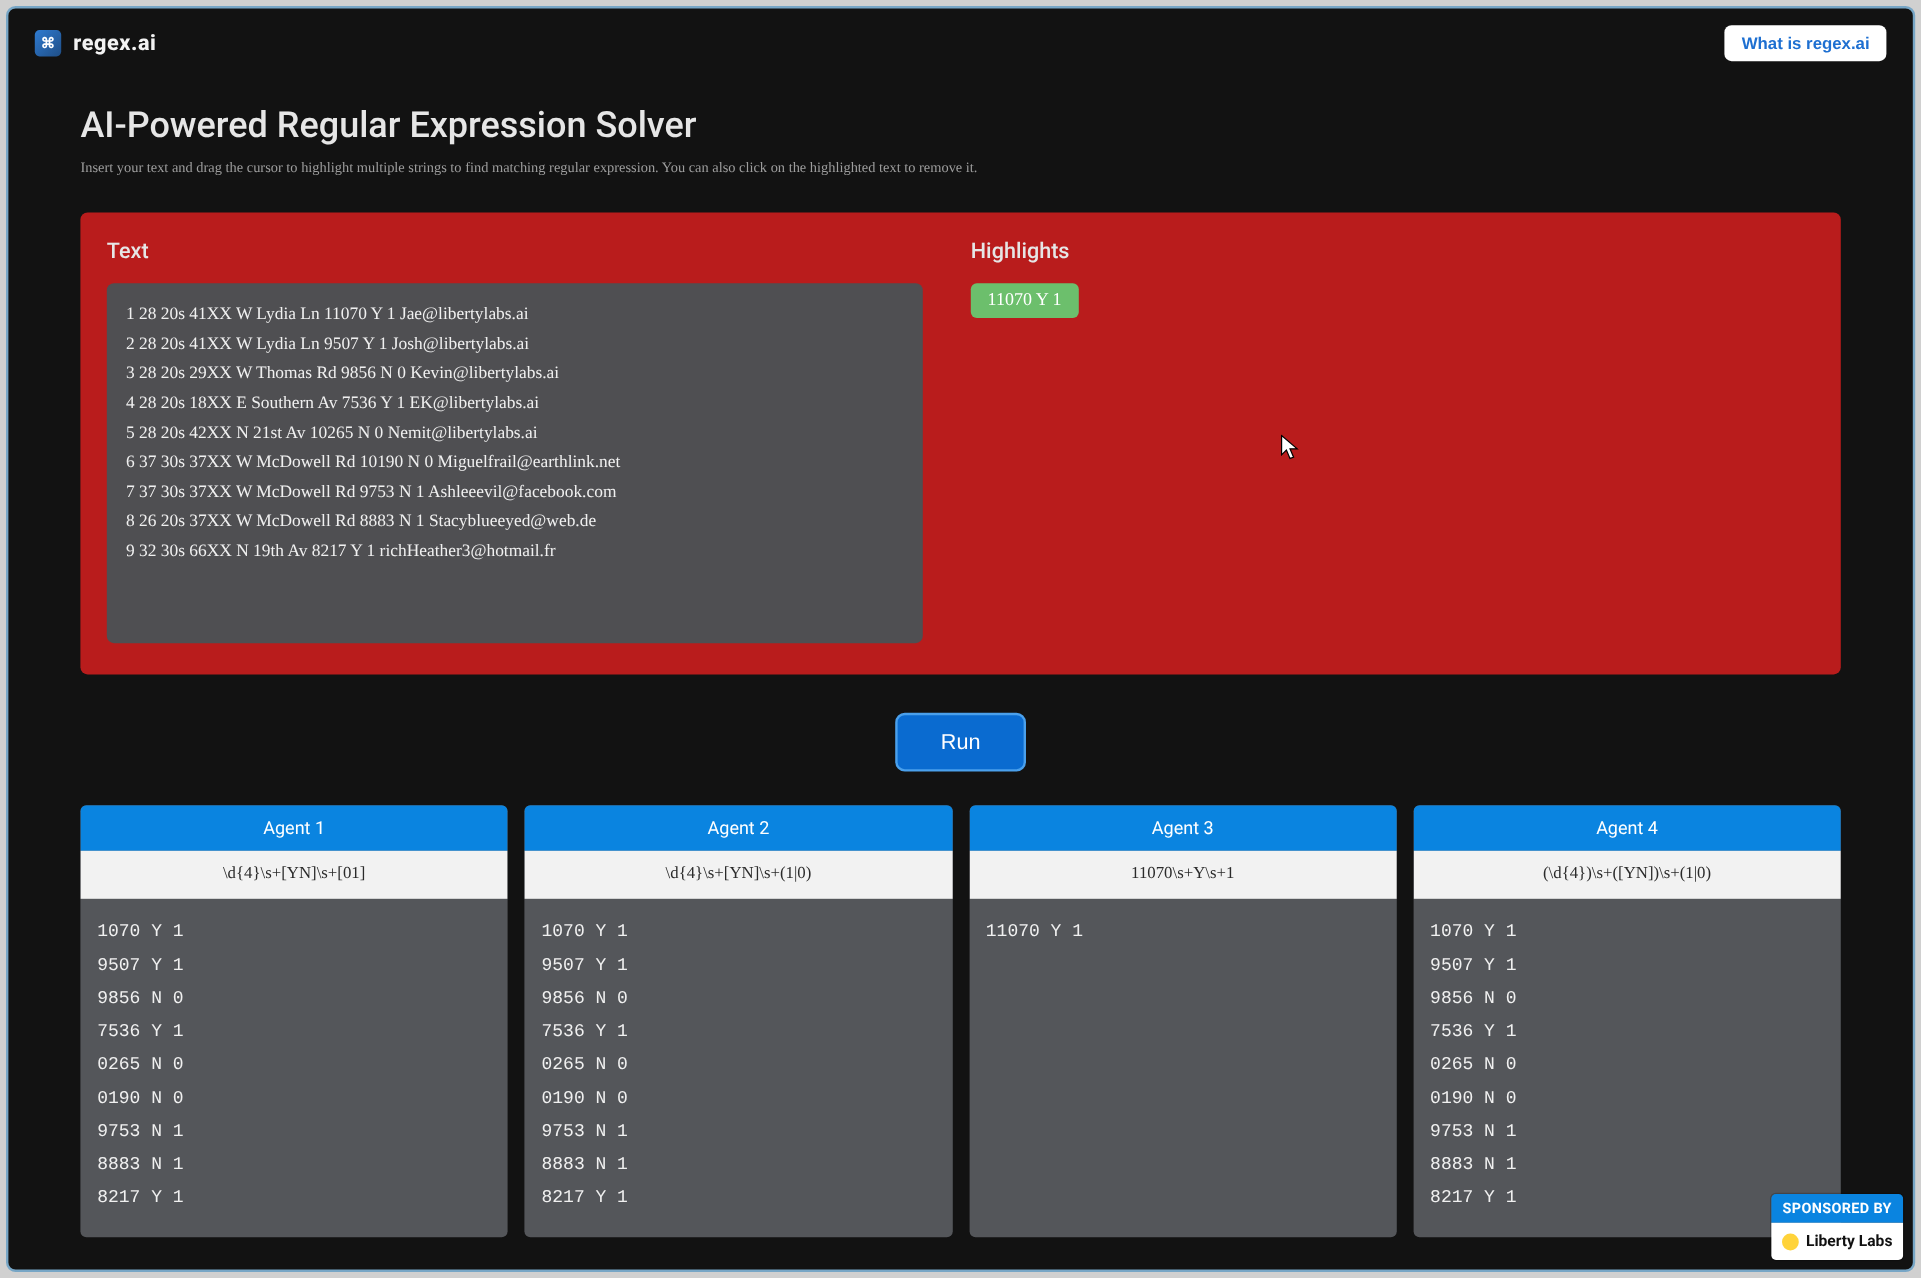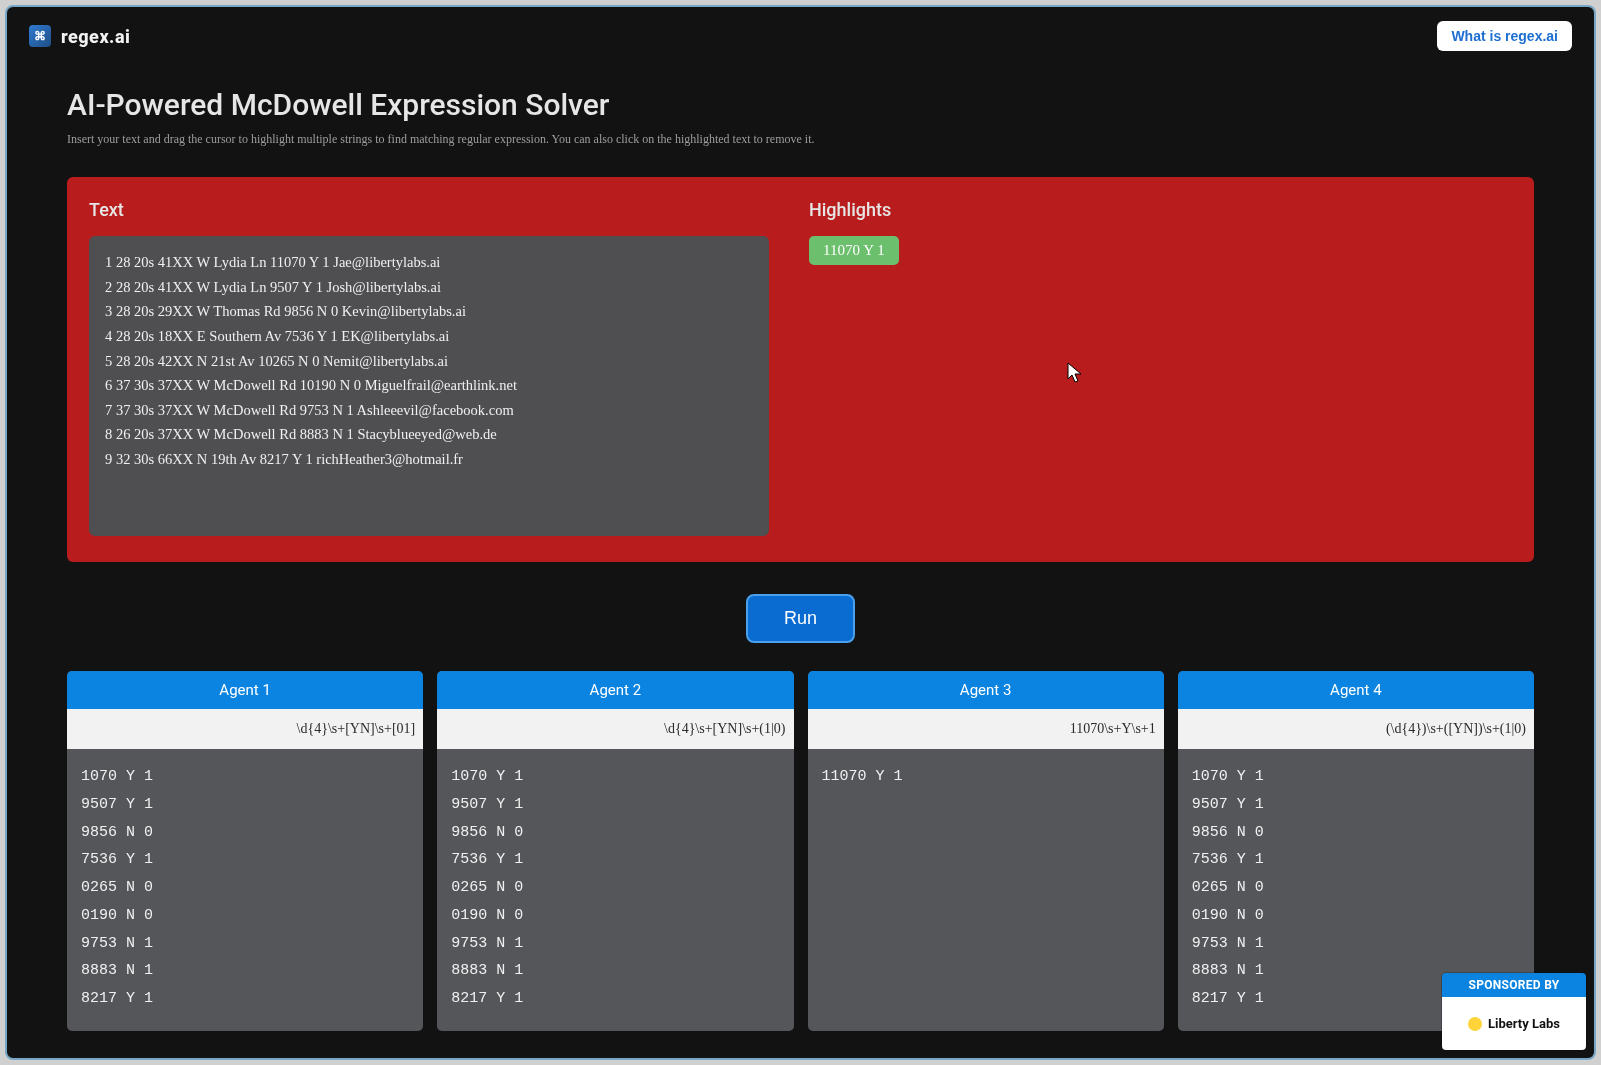--- a/index.html
+++ b/index.html
@@ -147,38 +147,38 @@
   .agent-header {
     background: #0a84e0;
     color: #fff;
     text-align: center;
     padding: 10px 14px;
     font-size: 15px;
   }
   .agent-regex {
     background: #f2f2f2;
     color: #2b2b2b;
-    text-align: right;
+    text-align: center;
     padding: 12px 8px;
     font-size: 14px;
     font-family: Georgia, 'Times New Roman', serif;
   }
   .agent-matches {
     padding: 14px 14px 18px 14px;
     font-family: Liberation Mono, monospace;
     font-size: 15px;
     line-height: 1.85;
     color: #f0f0f0;
     min-height: 215px;
   }
   .sponsor {
     position: absolute;
     right: 8px;
     bottom: 8px;
-    width: 144px;
+    width: 110px;
     border-radius: 4px;
     overflow: hidden;
     box-shadow: 0 0 0 1px rgba(0,0,0,0.2);
   }
   .sponsor-top {
     background: #0a84e0;
     color: #fff;
     font-size: 12px;
     font-weight: 700;
     text-align: center;
@@ -187,21 +187,21 @@
   }
   .sponsor-bot {
     background: #ffffff;
     color: #111;
     font-size: 13px;
     font-weight: 700;
     display: flex;
     align-items: center;
     justify-content: center;
     gap: 6px;
-    padding: 19px 0;
+    padding: 8px 0;
   }
   .sponsor-logo {
     width: 14px; height: 14px; border-radius: 50%;
     background: #ffd33a;
     display: inline-block;
   }
   .cursor {
     position: absolute;
     width: 16px;
     height: 22px;
@@ -216,21 +216,21 @@
 
     <div class="topbar">
       <div class="brand">
         <div class="brand-logo">⌘</div>
         <div class="brand-name">regex.ai</div>
       </div>
       <button class="what-btn">What is regex.ai</button>
     </div>
 
     <div class="content">
-      <h1 class="page-title">AI-Powered McDowell Expression Solver</h1>
+      <h1 class="page-title">AI-Powered Regular Expression Solver</h1>
       <p class="page-sub">Insert your text and drag the cursor to highlight multiple strings to find matching regular expression. You can also click on the highlighted text to remove it.</p>
 
       <div class="panels">
         <div class="panel-left">
           <div class="panel-label">Text</div>
           <div class="text-area" id="text-area">1 28 20s 41XX W Lydia Ln 11070 Y 1 Jae@libertylabs.ai
 2 28 20s 41XX W Lydia Ln 9507 Y 1 Josh@libertylabs.ai
 3 28 20s 29XX W Thomas Rd 9856 N 0 Kevin@libertylabs.ai
 4 28 20s 18XX E Southern Av 7536 Y 1 EK@libertylabs.ai
 5 28 20s 42XX N 21st Av 10265 N 0 Nemit@libertylabs.ai

